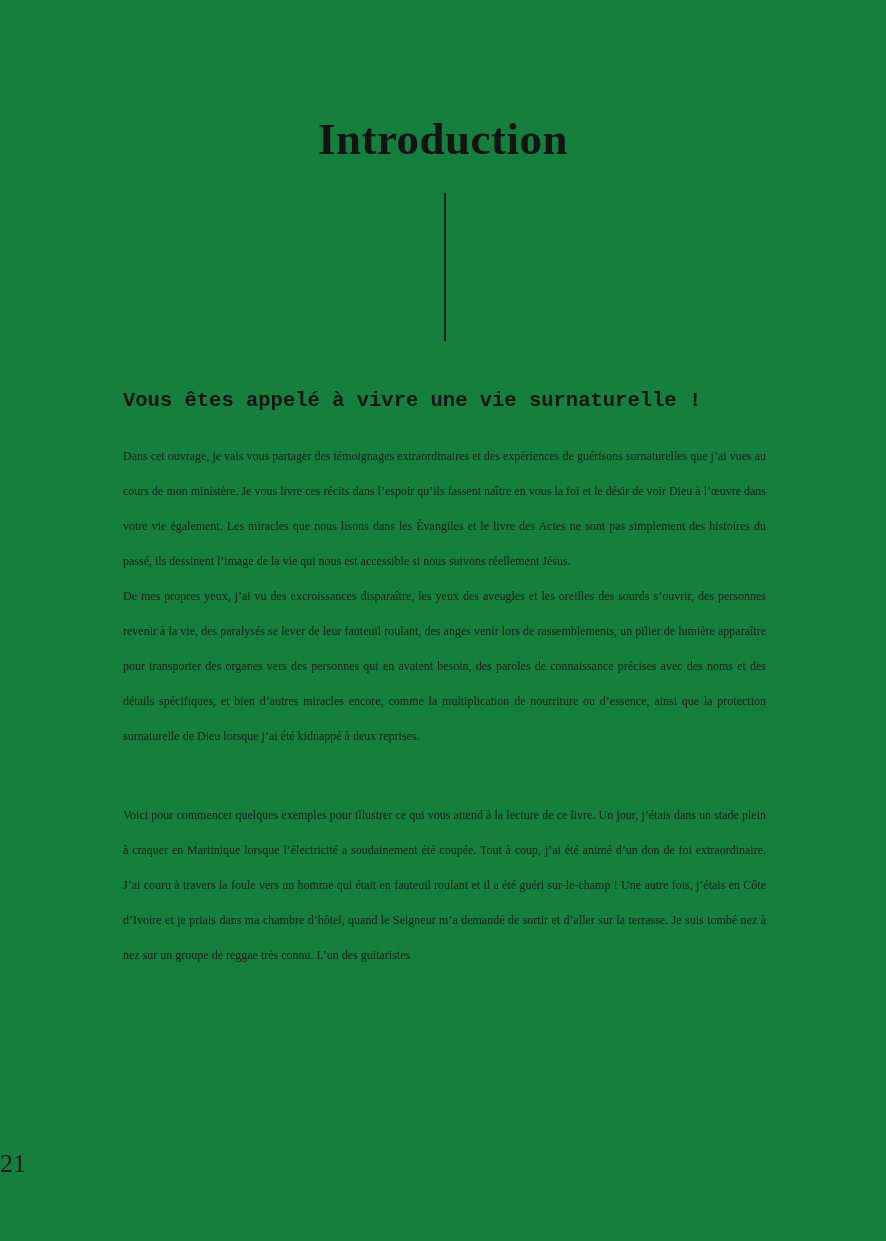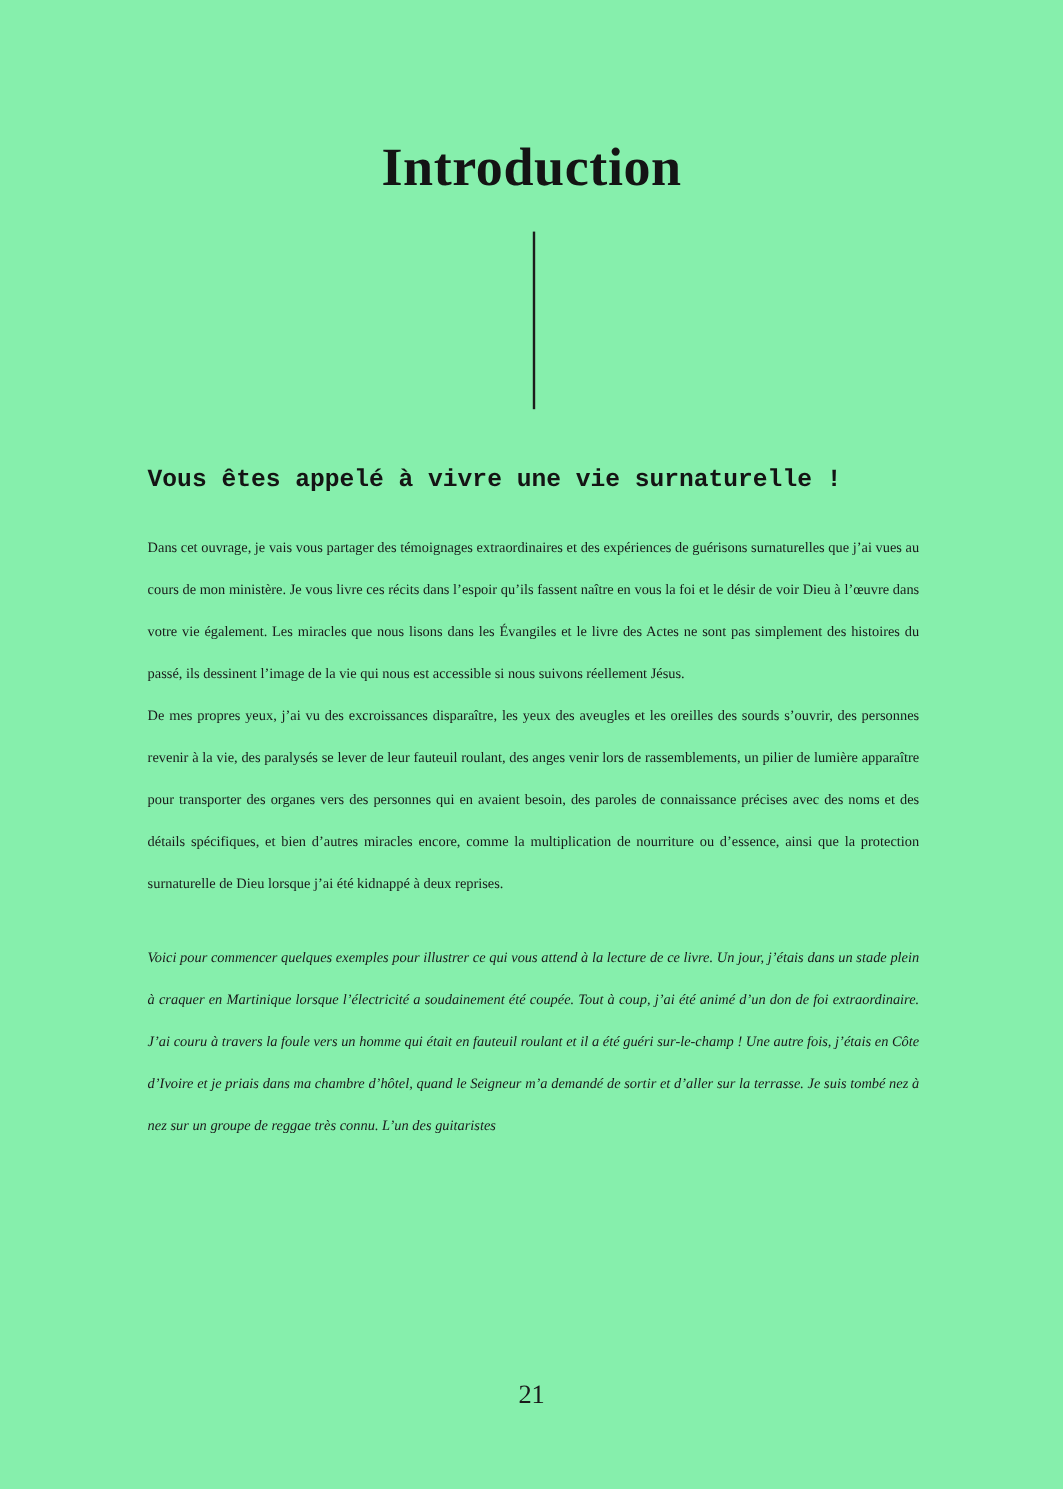--- a/index.html
+++ b/index.html
@@ -5,21 +5,21 @@
 <style>
   html, body {
     margin: 0;
     padding: 0;
     background: #ffffff;
   }
   .page {
     position: relative;
     width: 886px;
     height: 1241px;
-    background: #86efac;
+    background: #15803d;
     overflow: hidden;
     font-family: "Liberation Serif", serif;
     color: #1a1a1a;
   }
   .chapter-title {
     position: absolute;
     top: 117px;
     left: 0;
     width: 100%;
     margin: 0;
@@ -55,30 +55,29 @@
   }
   .para {
     margin: 0;
     font-size: 12px;
     line-height: 35px;
     text-align: justify;
     hyphens: none;
     color: #1a1a1a;
   }
   .para.spaced {
-    margin-top: 27px;
-    font-style: italic;
+    margin-top: 44px;
   }
   .folio {
     position: absolute;
     top: 1149px;
     left: 0;
     width: 100%;
-    text-align: center;
-    font-size: 22px;
+    text-align: left;
+    font-size: 26px;
     line-height: 1.15;
     color: #1a1a1a;
   }
 </style>
 </head>
 <body>
 
 <main class="page">
 
   <h1 class="chapter-title">Introduction</h1>

